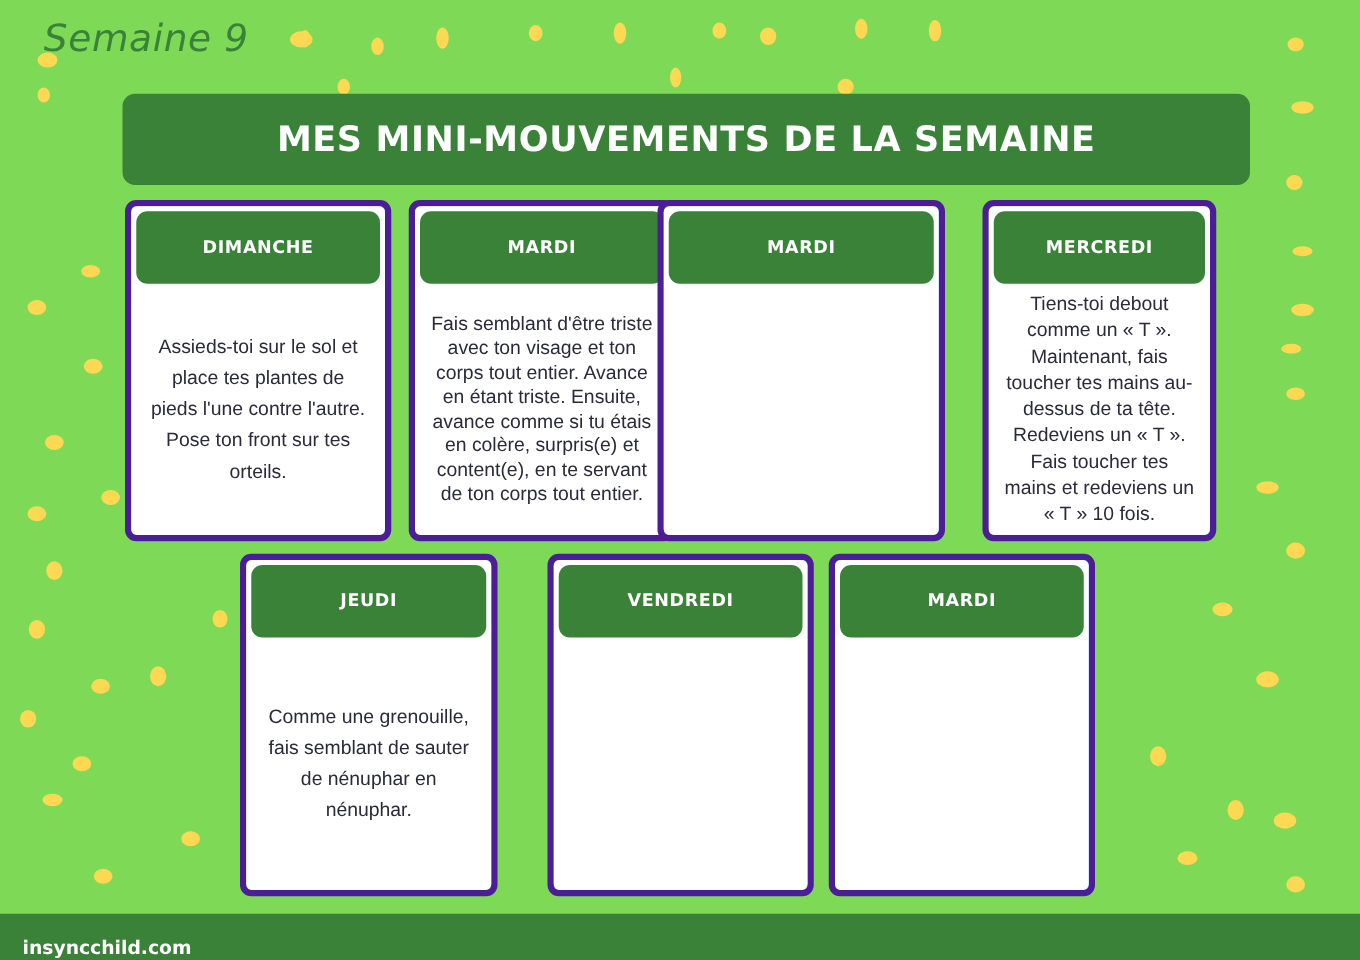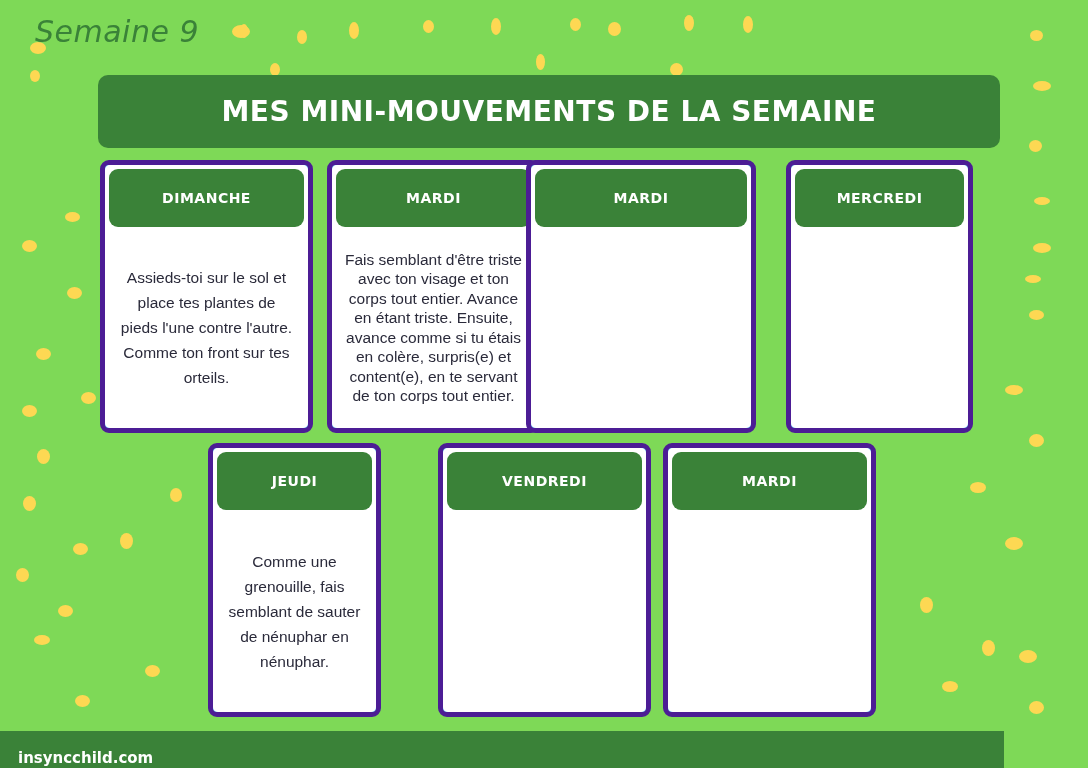--- a/index.html
+++ b/index.html
@@ -41,21 +41,21 @@
   }
   .card-body {
     flex: 1; display: flex; align-items: center; justify-content: center;
     text-align: center; padding: 4px 12px;
     color: #2a2a3a; font-family: "Liberation Sans", sans-serif;
     font-size: 15.5px; line-height: 25px;
   }
   .card-body.dense { line-height: 19.5px; font-size: 15.5px; padding-top: 2px; padding-bottom: 2px; }
   .card-body.mid { line-height: 21px; }
   .footer {
-    position: absolute; left: 0; top: 731px; width: 1004px; height: 37px;
+    position: absolute; left: 0; top: 731px; width: 1088px; height: 37px;
     background: #3a8238; display: flex; align-items: center; justify-content: space-between;
     padding: 16px 30px 0 18px; box-sizing: border-box; gap: 32px;
   }
   .footer span { color: #fff; font-family: "DejaVu Sans", sans-serif; font-weight: bold; font-size: 15px; }
   .footer .right { font-weight: normal; margin-top: 48px; }
 </style>
 </head>
 <body>
 
 <div>
@@ -110,41 +110,42 @@
 
 <div class="week-label">Semaine 9</div>
 
 <div class="title-bar">
   <span>MES MINI-MOUVEMENTS DE LA SEMAINE</span>
 </div>
 
 <div class="card" style="left:100px;top:160px;width:213px;height:273px;">
   <div class="card-inner">
     <div class="card-head">DIMANCHE</div>
-    <div class="card-body">Assieds-toi sur le sol et place tes plantes de pieds l'une contre l'autre. Comme ton front sur tes orteils.</div>
+    <div class="card-body">Assieds-toi sur le sol et place tes plantes de pieds l'une contre l'autre. Pose ton front sur tes orteils.</div>
   </div>
 </div>
 <div class="card" style="left:327px;top:160px;width:213px;height:273px;">
   <div class="card-inner">
     <div class="card-head">MARDI</div>
     <div class="card-body dense">Fais semblant d'être triste avec ton visage et ton corps tout entier. Avance en étant triste. Ensuite, avance comme si tu étais en colère, surpris(e) et content(e), en te servant de ton corps tout entier.</div>
   </div>
 </div>
 <div class="card" style="left:526px;top:160px;width:230px;height:273px;">
   <div class="card-inner">
     <div class="card-head">MARDI</div>
   </div>
 </div>
 <div class="card" style="left:786px;top:160px;width:187px;height:273px;">
   <div class="card-inner">
     <div class="card-head">MERCREDI</div>
+    <div class="card-body mid">Tiens-toi debout comme un « T ». Maintenant, fais toucher tes mains au-dessus de ta tête. Redeviens un « T ». Fais toucher tes mains et redeviens un « T » 10 fois.</div>
   </div>
 </div>
 
-<div class="card" style="left:208px;top:443px;width:173px;height:274px;">
+<div class="card" style="left:192px;top:443px;width:206px;height:274px;">
   <div class="card-inner">
     <div class="card-head">JEUDI</div>
     <div class="card-body">Comme une grenouille, fais semblant de sauter de nénuphar en nénuphar.</div>
   </div>
 </div>
 <div class="card" style="left:438px;top:443px;width:213px;height:274px;">
   <div class="card-inner">
     <div class="card-head">VENDREDI</div>
   </div>
 </div>

